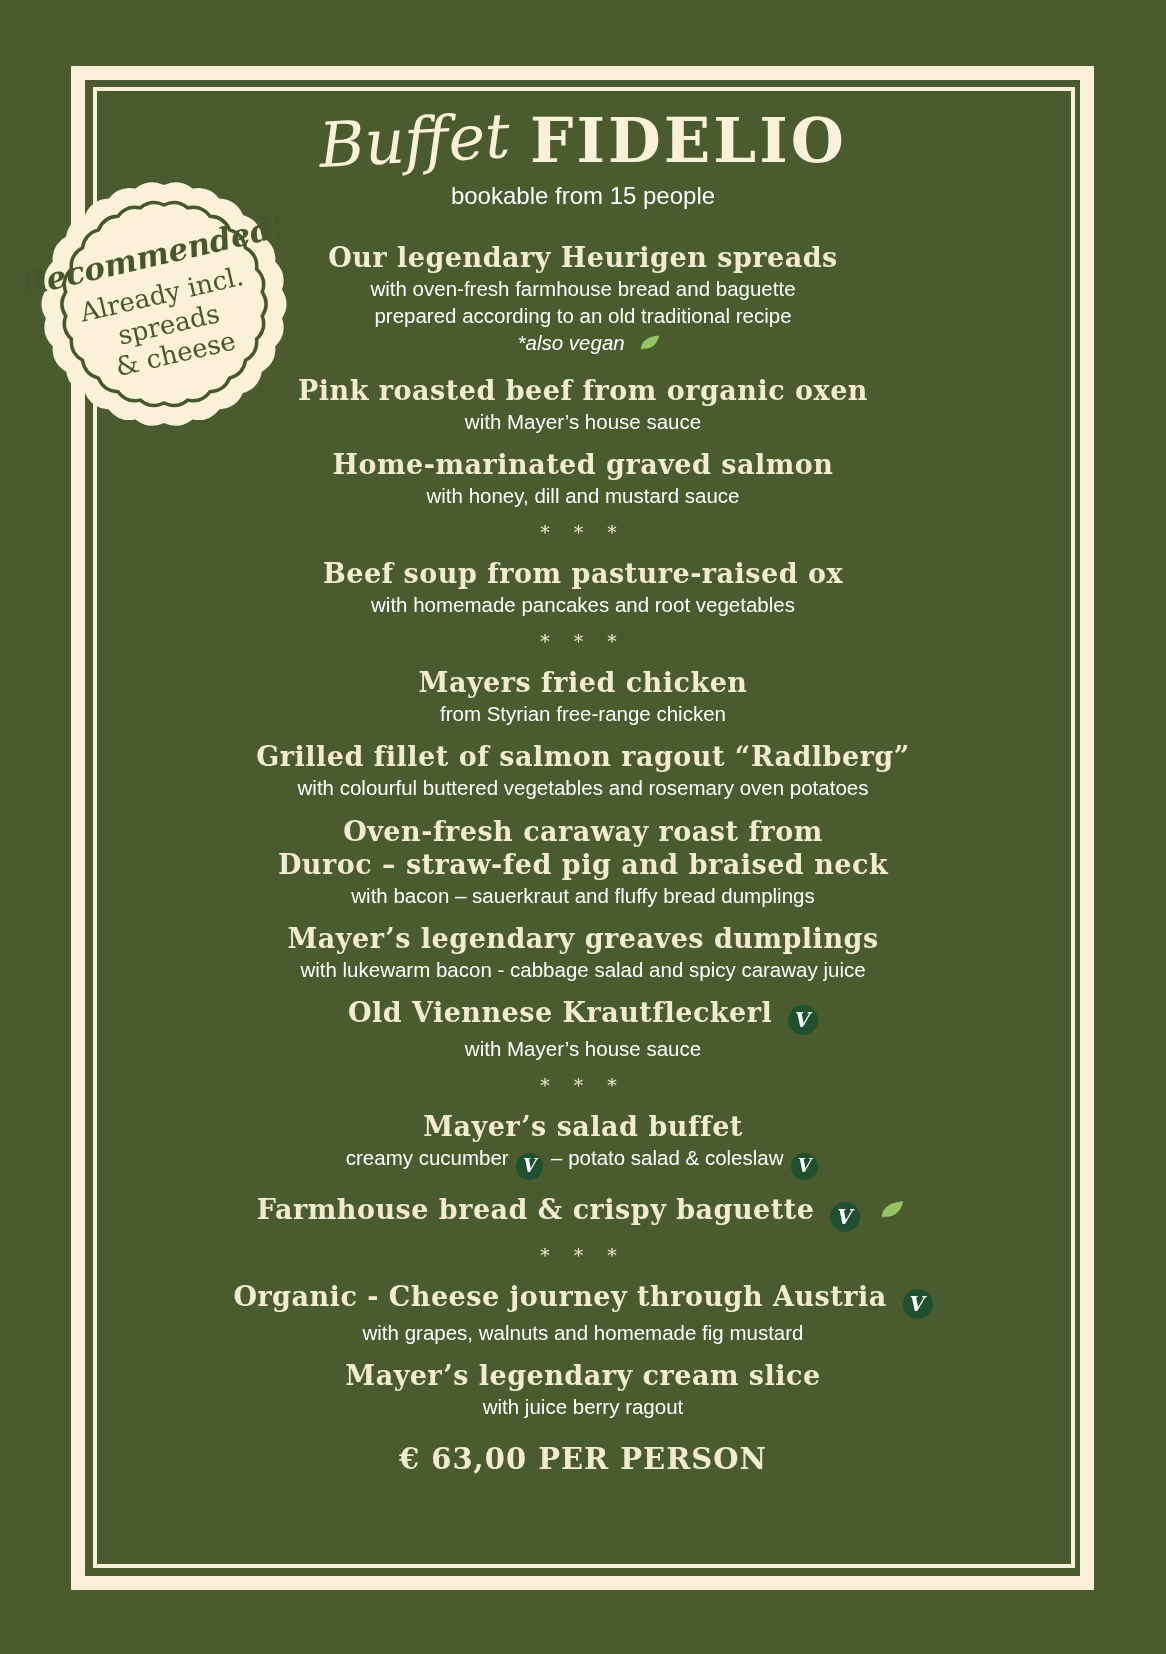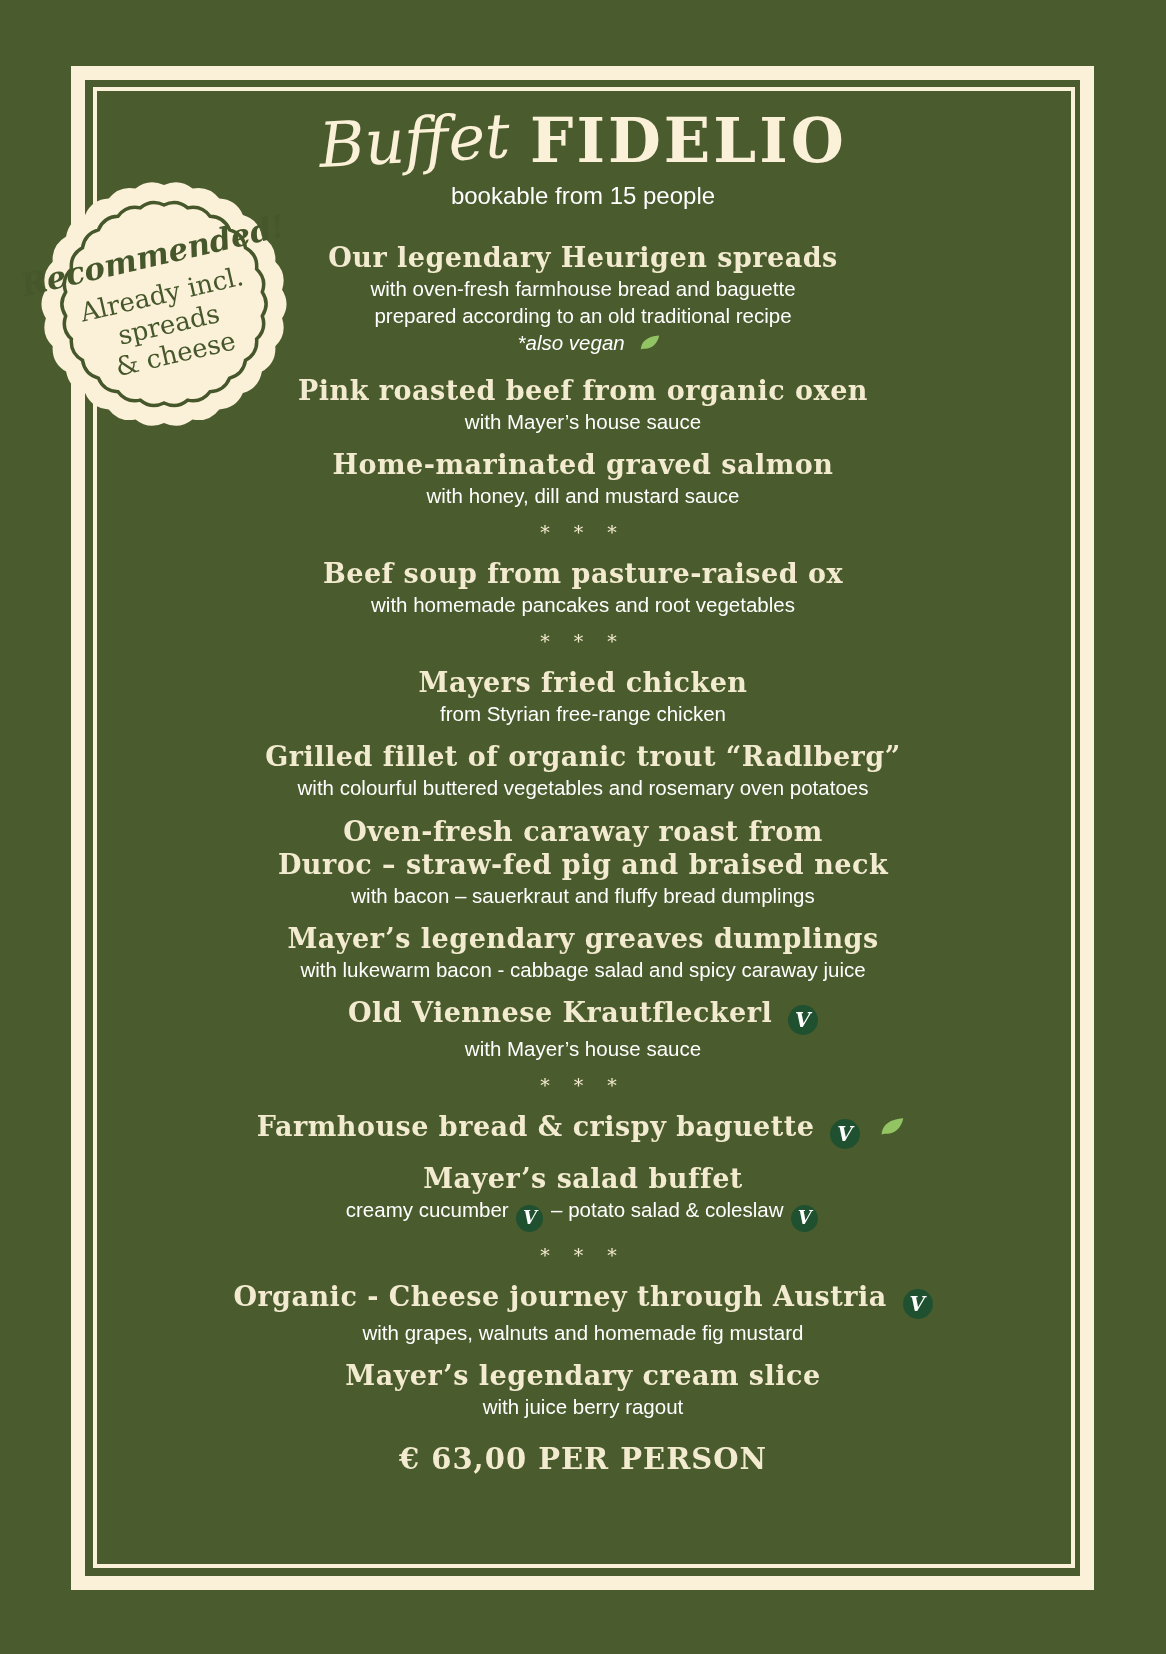--- a/index.html
+++ b/index.html
@@ -148,45 +148,45 @@
         <div class="dish">
           <h2 class="dish-title">Beef soup from pasture-raised ox</h2>
           <p class="dish-sub">with homemade pancakes and root vegetables</p>
         </div>
         <p class="sep">* * *</p>
         <div class="dish">
           <h2 class="dish-title">Mayers fried chicken</h2>
           <p class="dish-sub">from Styrian free-range chicken</p>
         </div>
         <div class="dish">
-          <h2 class="dish-title">Grilled fillet of organic trout “Radlberg”</h2>
+          <h2 class="dish-title">Grilled fillet of salmon ragout “Radlberg”</h2>
           <p class="dish-sub">with colourful buttered vegetables and rosemary oven potatoes</p>
         </div>
         <div class="dish">
           <h2 class="dish-title">Oven-fresh caraway roast from</h2>
           <h2 class="dish-title">Duroc – straw-fed pig and braised neck</h2>
           <p class="dish-sub">with bacon – sauerkraut and fluffy bread dumplings</p>
         </div>
         <div class="dish">
           <h2 class="dish-title">Mayer’s legendary greaves dumplings</h2>
           <p class="dish-sub">with lukewarm bacon - cabbage salad and spicy caraway juice</p>
         </div>
         <div class="dish">
           <h2 class="dish-title">Old Viennese Krautfleckerl <span class="vbadge">V</span></h2>
           <p class="dish-sub">with Mayer’s house sauce</p>
         </div>
         <p class="sep">* * *</p>
         <div class="dish">
+          <h2 class="dish-title">Mayer’s salad buffet</h2>
+          <p class="dish-sub">creamy cucumber <span class="vbadge">V</span> – potato salad &amp; coleslaw <span class="vbadge">V</span></p>
+        </div>
+        <div class="dish">
           <h2 class="dish-title">Farmhouse bread &amp; crispy baguette <span class="vbadge">V</span> <span class="leaf"><svg viewBox="0 0 24 24">
                 <path d="M3.5 20.5C3 13 7 6.5 20.5 3.5C20 13 14 19 6.5 19.3C5.2 19.4 4.2 20 3.5 20.5Z"></path>
               </svg></span></h2>
-        </div>
-        <div class="dish">
-          <h2 class="dish-title">Mayer’s salad buffet</h2>
-          <p class="dish-sub">creamy cucumber <span class="vbadge">V</span> – potato salad &amp; coleslaw <span class="vbadge">V</span></p>
         </div>
         <p class="sep">* * *</p>
         <div class="dish">
           <h2 class="dish-title">Organic - Cheese journey through Austria <span class="vbadge">V</span></h2>
           <p class="dish-sub">with grapes, walnuts and homemade fig mustard</p>
         </div>
         <div class="dish">
           <h2 class="dish-title">Mayer’s legendary cream slice</h2>
           <p class="dish-sub">with juice berry ragout</p>
         </div>

